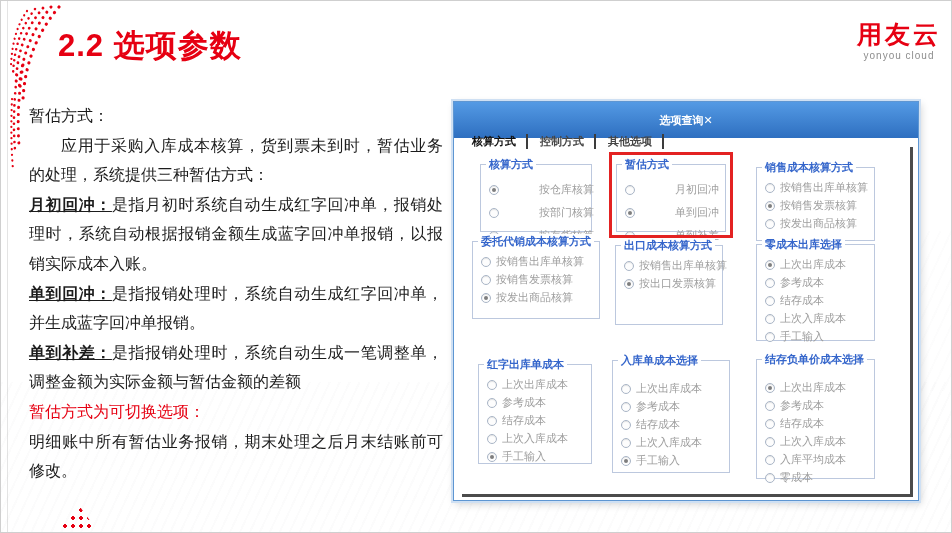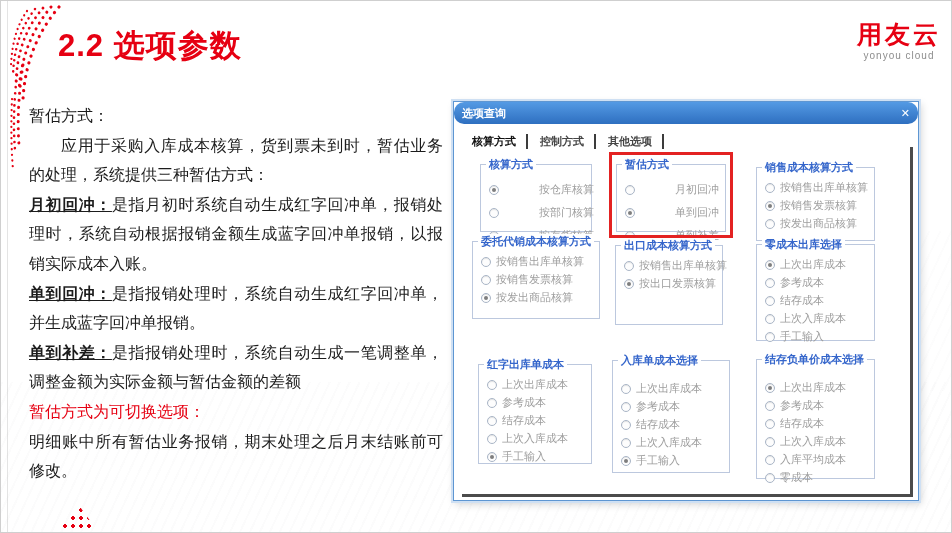--- a/index.html
+++ b/index.html
@@ -53,24 +53,24 @@
   .body-text b.lead { font-weight:bold;text-decoration:underline; }
   .body-text p.note { color:#e60012; text-align:left; }
 
   
   .dialog {
     position:absolute; left:452px; top:100px; width:466px; height:400px;
     background:#ffffff; border:1px solid #5e96d2;
     box-shadow:0 0 0 2px #cfe0f3, 2px 3px 8px rgba(0,0,0,.18);
   }
   .titlebar {
-    height:22px; display:flex; align-items:center; justify-content:space-between;
+    height:36px; display:flex; align-items:center; justify-content:center;
     padding:0 8px;
     background:linear-gradient(#549ae4, #2e6fc0);
-    color:#fff; font-size:11px; font-weight:bold;border-radius:10px;
+    color:#fff; font-size:11px; font-weight:bold;
   }
   .close-x { font-size:11px; font-weight:bold; color:#fff; cursor:default; line-height:1; }
 
   .tabs { position:absolute; left:16px; top:30px; display:flex; align-items:center; }
   .tab { font-size:11px; font-weight:bold; color:#454545; padding:2px 6px 2px 2px; white-space:nowrap; }
   .tab.active { color:#111; }
   .tab-sep { width:2px; height:15px; background:#3c3c3c; margin:0 10px 0 4px; }
 
   
   .group { position:absolute; border:1px solid #bcc8de; background:#fff; padding:9px 3px 2px 5px; }

